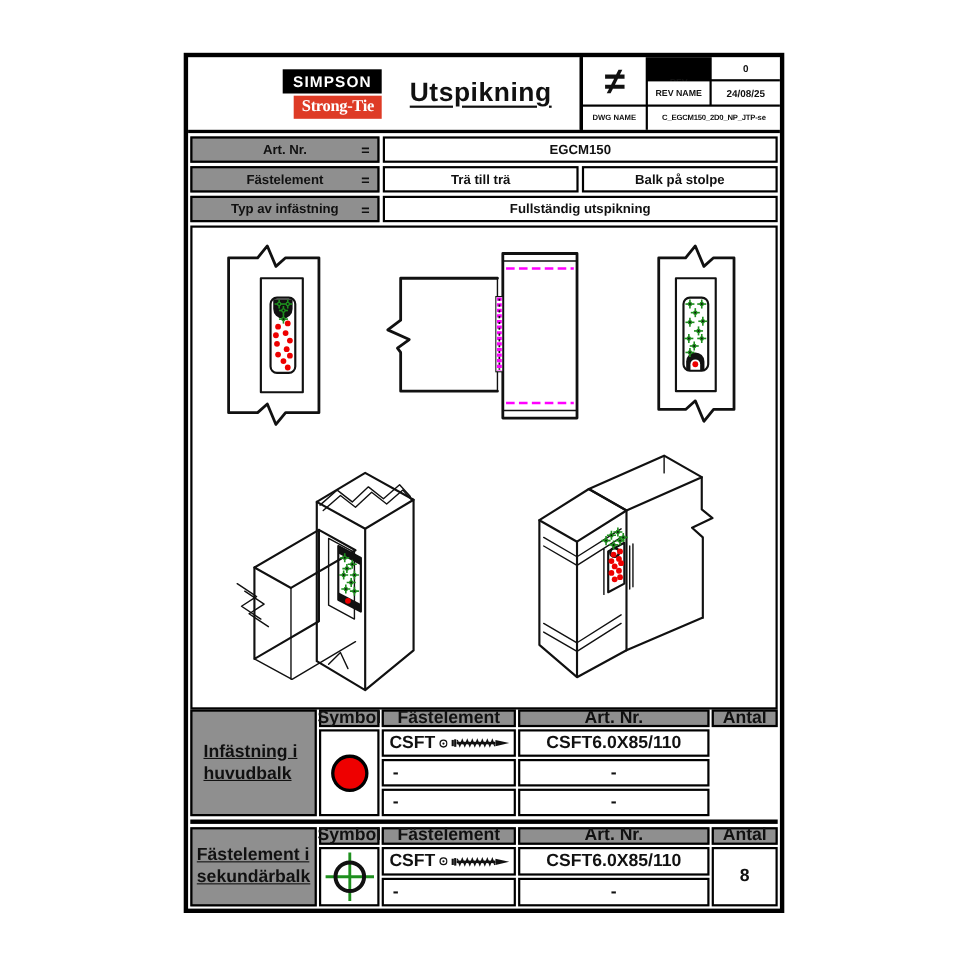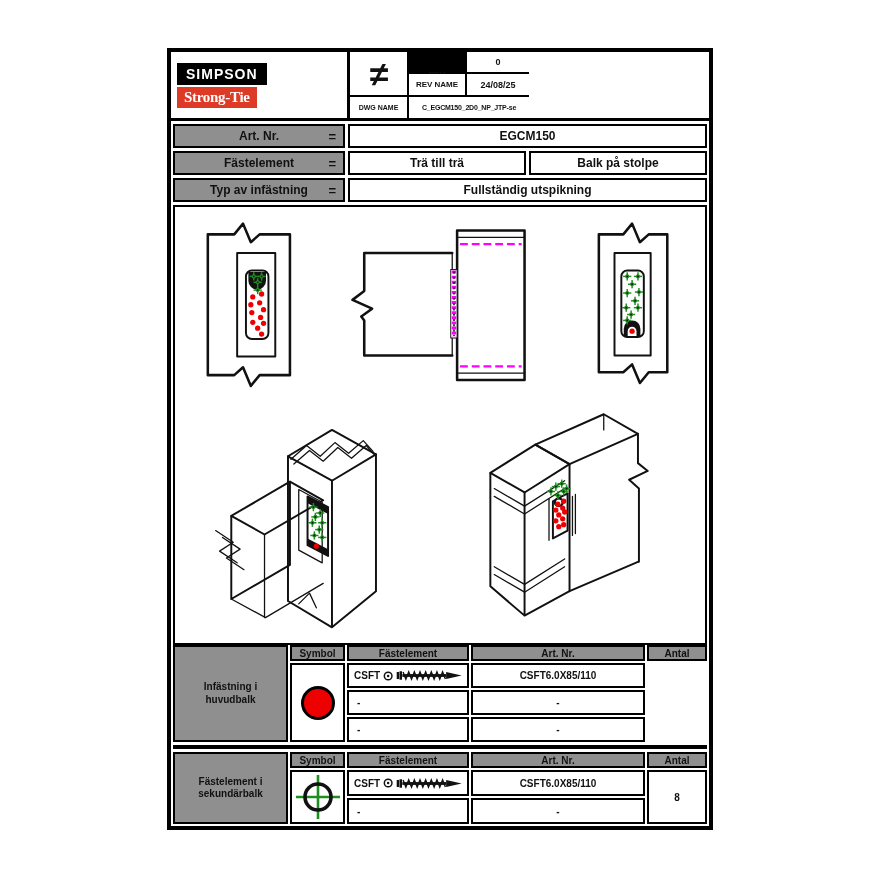--- a/index.html
+++ b/index.html
@@ -4,21 +4,21 @@
 <style>
   html,body{margin:0;padding:0;}
   body{width:880px;height:880px;background:#fff;position:relative;
        font-family:"Liberation Sans","DejaVu Sans",sans-serif;color:#111;}
   .sheet{position:absolute;left:167px;top:48px;width:546px;height:782px;
          border:4px solid #000;box-sizing:border-box;background:#fff;
          display:flex;flex-direction:column;}
   
   .titlebar{height:66px;border-bottom:3px solid #000;display:flex;flex:none;}
   .logo-wrap{width:176px;display:flex;flex-direction:column;justify-content:center;
-             padding-left:6px;gap:2px;box-sizing:border-box;}
+             padding-left:6px;gap:2px;box-sizing:border-box;align-items:flex-end;}
   .logo-simpson{background:#000;color:#fff;font-weight:bold;font-size:14px;
                 letter-spacing:1px;padding:3px 9px;width:fit-content;}
   .logo-strongtie{background:#de3b26;color:#fff;font-weight:bold;font-size:15px;
                   font-family:"Liberation Serif","DejaVu Serif",serif;
                   padding:2px 7px;width:fit-content;letter-spacing:-0.3px;}
   .title-wrap{flex:1;display:flex;align-items:center;justify-content:center;}
   .sheet-title{font-size:24px;font-weight:bold;text-decoration:underline;
                text-underline-offset:4px;letter-spacing:0.5px;}
   .rev-block{width:182px;flex:none;display:grid;background:#000;gap:2px;
              border-left:3px solid #000;box-sizing:border-box;
@@ -48,41 +48,44 @@
   .ln{fill:none;stroke:#111;stroke-width:2;stroke-linejoin:round;stroke-linecap:round;}
   .t{stroke-width:2.6;}
   .thin{stroke-width:1.3;}
   .mag{stroke:#ff00ff;stroke-width:2.4;stroke-dasharray:8,4;fill:none;}
   
   .ftable{display:grid;gap:2px;margin:0 2px;flex:none;
           grid-template-columns:115px 55px 122px 174px 1fr;}
   .ft1{grid-template-rows:16px 25px 25px 25px;}
   .ft2{grid-template-rows:16px 26px 26px;margin-bottom:2px;}
   .cell{border:2px solid #000;box-sizing:border-box;background:#fff;display:flex;
-        align-items:center;justify-content:center;font-weight:bold;font-size:10px;}
+        align-items:center;justify-content:center;font-weight:bold;font-size:16px;}
   .gcell{background:#8f8f8f;}
-  .rowlabel{grid-column:1;background:#8f8f8f;text-align:center;padding:0 10px;line-height:1.25;}
+  .rowlabel{grid-column:1;background:#8f8f8f;text-align:left;padding:0 10px;line-height:1.25;text-decoration:underline;}
   .span-rows-1{grid-row:1/5;}
   .span-rows-2{grid-row:2/5;}
   .span-rows-1b{grid-row:1/4;}
   .span-rows-2b{grid-row:2/4;}
   .fcell{justify-content:center;padding-left:5px;gap:3px;}
   .dash-left{justify-content:flex-start;padding-left:8px;}
   .tsep{height:4px;background:#000;margin:3px 2px;flex:none;}
   .red-circle{width:34px;height:34px;border-radius:50%;background:#ee0000;border:3px solid #000;box-sizing:border-box;}
 </style>
 </head>
 <body>
 
 <div class="sheet">
 
   <div class="titlebar">
     <div class="logo-wrap">
       <div class="logo-simpson">SIMPSON</div>
       <div class="logo-strongtie">Strong-Tie</div>
+    </div>
+    <div class="title-wrap">
+      <span class="sheet-title">Utspikning</span>
     </div>
     <div class="rev-block">
       <div class="neq-cell">≠</div>
       <div class="rev-l">REV</div>
       <div class="rev-v">0</div>
       <div class="revd-l">REV NAME</div>
       <div class="revd-v">24/08/25</div>
       <div class="dwg-l">DWG NAME</div>
       <div class="dwg-v">C_EGCM150_2D0_NP_JTP-se</div>
     </div>

